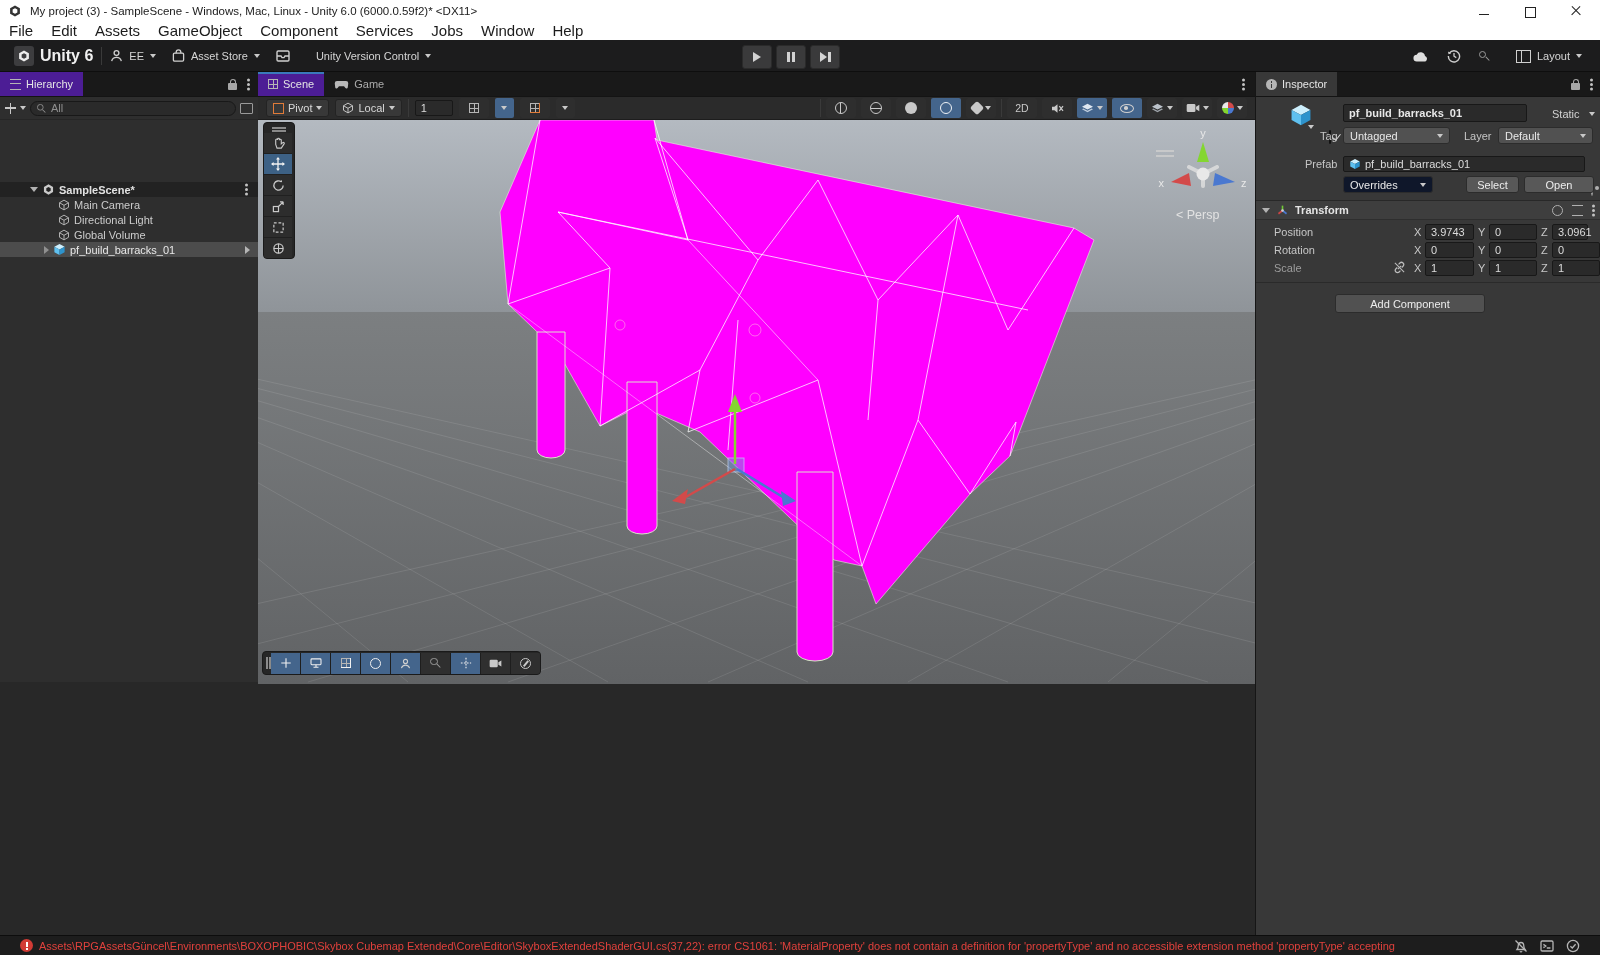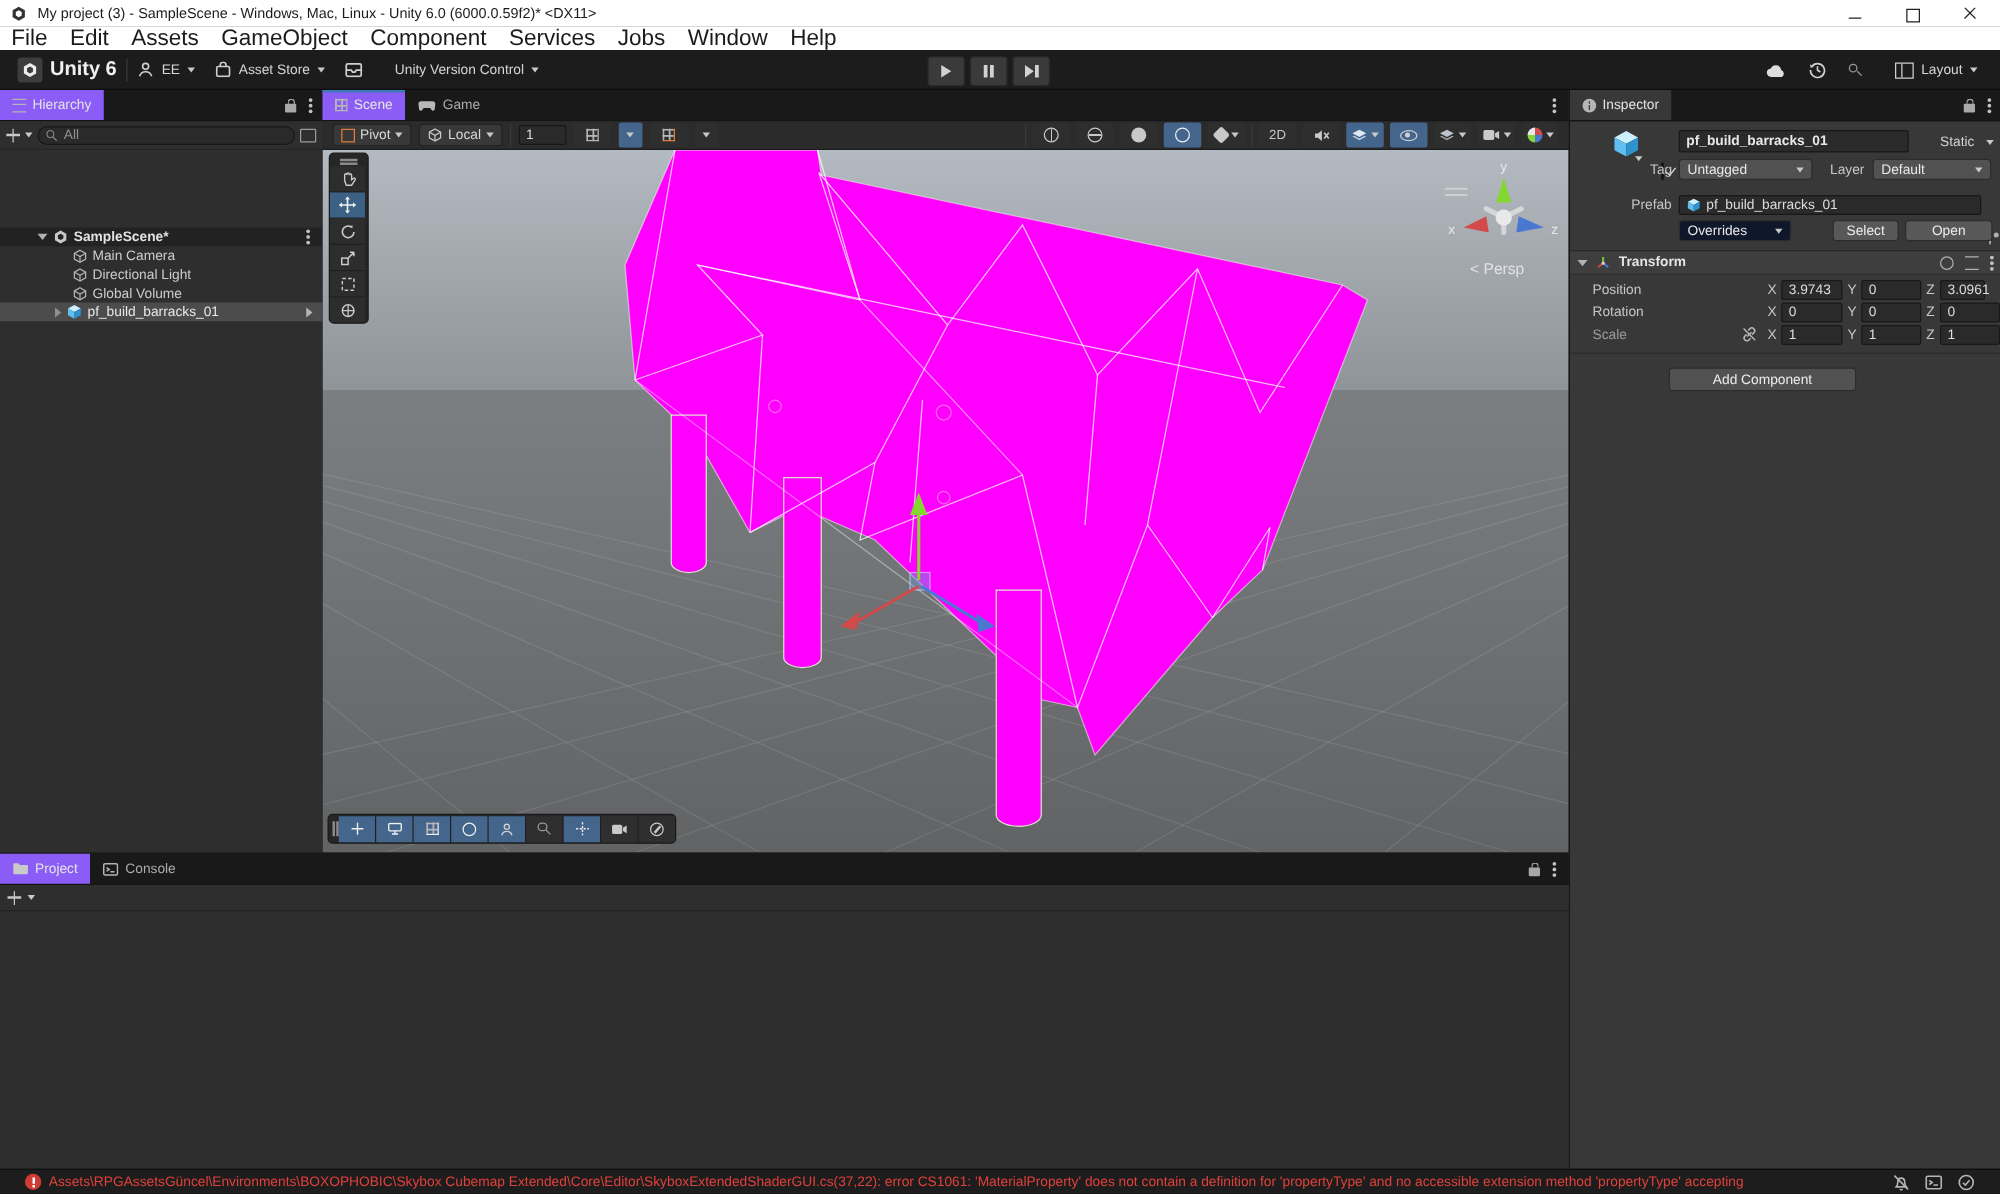--- a/index.html
+++ b/index.html
@@ -3,32 +3,32 @@
 <meta charset="utf-8">
 <style>
   html,body{margin:0;padding:0;background:#000}
   #app{position:relative;width:1600px;height:955px;overflow:hidden;background:#282828;
        font-family:"Liberation Sans",sans-serif;font-size:11px;color:#cfcfcf;
        -webkit-font-smoothing:antialiased}
   .abs{position:absolute}
   .flex{display:flex;align-items:center}
   
   .titlebar{left:0;top:0;width:1600px;height:21px;background:#fff;color:#1b1b1b;font-size:11.5px}
-  .menubar{left:0;top:21px;width:1600px;height:19px;background:#fff;color:#1b1b1b;font-size:18px;border-bottom:1px solid #fca5a5}
+  .menubar{left:0;top:21px;width:1600px;height:19px;background:#fff;color:#1b1b1b;font-size:15px;border-bottom:1px solid #fca5a5}
   .menuitem{padding:0 9px;height:100%;display:flex;align-items:center;cursor:default}
   .winbtn{width:12px;height:12px;position:relative}
   
   .toolbar{left:0;top:40px;width:1600px;height:32px;background:#1c1c1d;border-bottom:1px solid #0e0e0e}
   .tchip{display:flex;align-items:center;gap:6px;padding:0 8px;height:24px;border-radius:3px;color:#d6d6d6}
   .tsep{width:1px;height:18px;background:#3a3a3a}
   .playbtn{width:28px;height:22px;background:#3a3a3b;border:1px solid #2a2a2a;border-radius:3px;display:flex;align-items:center;justify-content:center;margin:0 2px}
   
   .tabstrip{background:#191919;border-bottom:1px solid #141414}
   .tab{display:flex;align-items:center;gap:5px;padding:0 10px;height:100%;color:#ababab;position:relative}
-  .tab.active{background:#8b5cf6;color:#e4e4e4}
+  .tab.active{background:#4c1d95;color:#e4e4e4}
   .tab.focus::before{content:'';position:absolute;left:0;right:0;top:0;height:2px;background:#3a79bb}
   .panel{background:#2e2e2e}
   
   .fld{background:#2a2a2a;border:1px solid #181818;border-radius:2px;color:#dcdcdc;display:flex;align-items:center;padding:0 5px;height:16px;box-sizing:border-box}
   .dd{background:#515151;border:1px solid #2c2c2c;border-radius:3px;display:flex;align-items:center;justify-content:space-between;padding:0 6px;color:#e8e8e8;height:17px;box-sizing:border-box}
   .btn{background:#585858;border:1px solid #2c2c2c;border-radius:3px;display:flex;align-items:center;justify-content:center;color:#ededed;box-sizing:border-box}
   .chip{background:#383838;border:1px solid #232323;border-radius:3px;display:flex;align-items:center;gap:4px;padding:0 6px;height:18px;color:#d8d8d8;box-sizing:border-box}
   .cd{width:0;height:0;border-left:3.5px solid transparent;border-right:3.5px solid transparent;border-top:4.5px solid #c9c9c9}
   .crt{width:0;height:0;border-top:4px solid transparent;border-bottom:4px solid transparent;border-left:5px solid #909090}
   .cex{width:0;height:0;border-left:4px solid transparent;border-right:4px solid transparent;border-top:5px solid #b2b2b2}
@@ -731,45 +731,20 @@
   <div class="abs fld" style="left:296px;top:188px;width:48px">
         <span>1</span>
       </div>
 
   <div class="abs" style="left:0;top:210px;width:345px;height:1px;background:#2a2a2a"></div>
   <div class="abs btn" style="left:79px;top:222px;width:150px;height:19px;background:#515151">
         <span>Add Component</span>
       </div>
 </div>
 
-<div class="abs" style="left:0;top:682px;width:1255px;height:253px;background:#2e2e2e;border-top:1px solid #161616">
-  <div class="tabstrip flex" style="height:24px">
-    <div class="tab active" style="height:24px">
-      <svg width="13" height="10" style="color:#c9c9c9">
-            <use href="#i-folder"></use>
-          </svg>
-      <span>Project</span>
-    </div>
-    <div class="tab" style="height:24px">
-      <svg width="13" height="11">
-            <use href="#i-console"></use>
-          </svg>
-      <span>Console</span>
-    </div>
-    <span class="lock" style="margin-left:auto;margin-right:10px"></span>
-    <span class="kebab" style="margin-right:10px"></span>
-  </div>
-
-  <div class="flex" style="height:20px;background:#2e2e2e;border-bottom:1px solid #242424;padding:0 6px;gap:5px">
-    <span class="plus"></span>
-    <span class="cd"></span>
-
-  </div>
-
-</div>
 
 <div class="abs statusbar flex" style="left:0;top:935px;width:1600px;height:20px;padding:0 20px;gap:6px;box-sizing:border-box">
   <span class="erricon"></span>
   <span style="white-space:nowrap;overflow:hidden;max-width:1440px">Assets\RPGAssetsGüncel\Environments\BOXOPHOBIC\Skybox Cubemap Extended\Core\Editor\SkyboxExtendedShaderGUI.cs(37,22): error CS1061: 'MaterialProperty' does not contain a definition for 'propertyType' and no accessible extension method 'propertyType' accepting</span>
   <span style="margin-left:auto;display:flex;align-items:center;gap:12px">
     <svg width="14" height="14">
           <use href="#i-bell-off"></use>
         </svg>
     <svg width="14" height="12">
           <use href="#i-console"></use>

